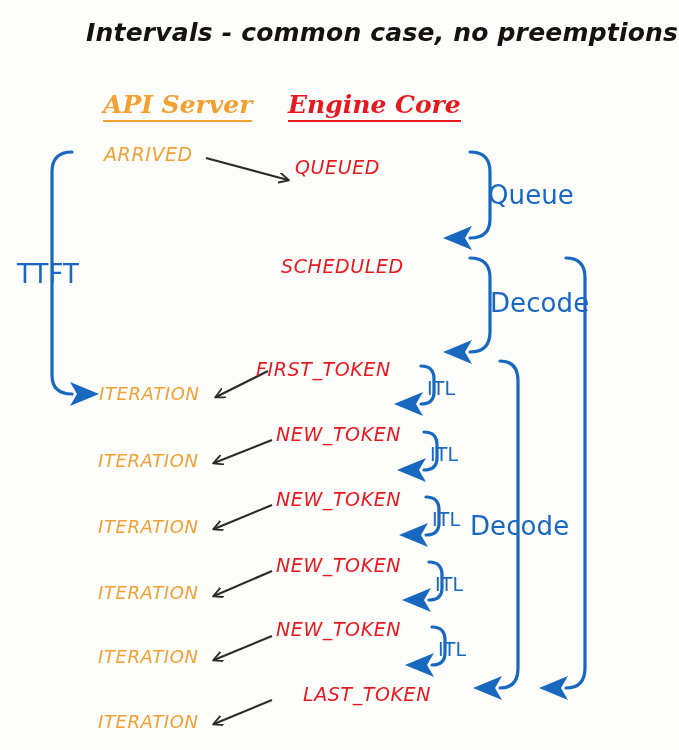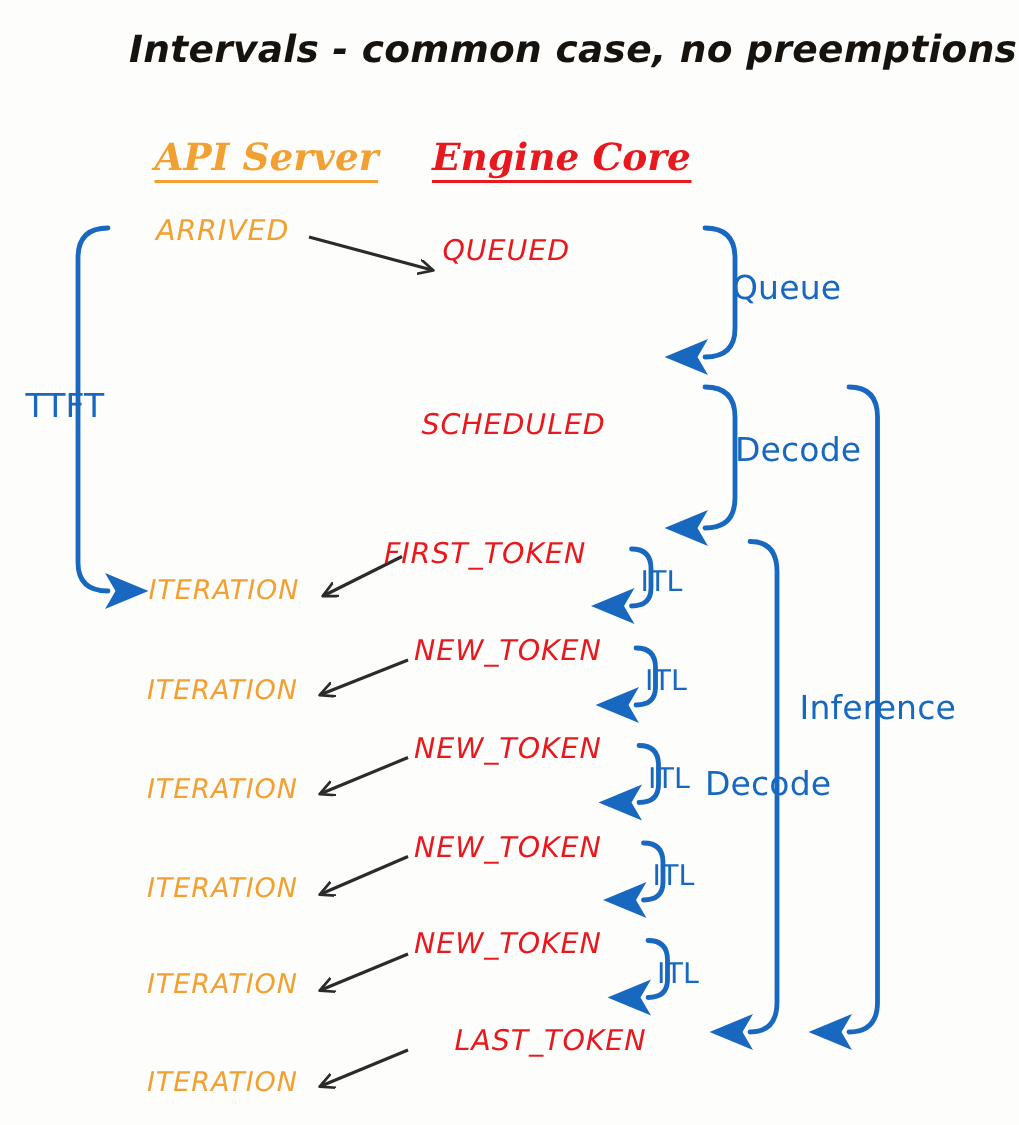--- a/index.html
+++ b/index.html
@@ -34,21 +34,21 @@
   .state{
     font-family:"DejaVu Sans", sans-serif;
     font-style:italic;
     font-size:19px;
     letter-spacing:.6px;
   }
   .state.sm{font-size:18px;}
 
   .btext{
     font-family:"DejaVu Sans", sans-serif;
-    font-size:22px;color:#1868C0;
+    font-size:26px;color:#1868C0;
     letter-spacing:.1px;
   }
   .btext.itl{font-size:19px;}
 </style>
 </head>
 <body>
 
 <div id="stage">
 
   <svg id="svg" viewBox="0 0 679 750">
@@ -115,33 +115,32 @@
 
   <div class="lbl state c-orange" style="left:104px;top:143px;">ARRIVED</div>
   <div class="lbl state c-orange sm" style="left:99px;top:383px;">ITERATION</div>
   <div class="lbl state c-orange sm" style="left:98px;top:450px;">ITERATION</div>
   <div class="lbl state c-orange sm" style="left:98px;top:516px;">ITERATION</div>
   <div class="lbl state c-orange sm" style="left:98px;top:582px;">ITERATION</div>
   <div class="lbl state c-orange sm" style="left:98px;top:646px;">ITERATION</div>
   <div class="lbl state c-orange sm" style="left:98px;top:711px;">ITERATION</div>
 
   <div class="lbl state c-red" style="left:295px;top:156px;">QUEUED</div>
-  <div class="lbl state c-red" style="left:281px;top:272px;">SCHEDULED</div>
+  <div class="lbl state c-red" style="left:281px;top:255px;">SCHEDULED</div>
   <div class="lbl state c-red" style="left:256px;top:358px;">FIRST_TOKEN</div>
   <div class="lbl state c-red" style="left:276px;top:423px;">NEW_TOKEN</div>
   <div class="lbl state c-red" style="left:276px;top:488px;">NEW_TOKEN</div>
   <div class="lbl state c-red" style="left:276px;top:554px;">NEW_TOKEN</div>
   <div class="lbl state c-red" style="left:276px;top:618px;">NEW_TOKEN</div>
   <div class="lbl state c-red" style="left:276px;top:683px;margin-left:27px;">LAST_TOKEN</div>
 
   <div class="lbl btext" style="left:17px;top:259px;">TTFT</div>
   <div class="lbl btext" style="left:488px;top:180px;">Queue</div>
   <div class="lbl btext" style="left:490px;top:288px;">Decode</div>
   <div class="lbl btext" style="left:470px;top:511px;">Decode</div>
-  <div class="lbl btext" style="left:533px;top:460px;">Inference</div>
 
   <div class="lbl btext itl" style="left:427px;top:377px;">ITL</div>
   <div class="lbl btext itl" style="left:430px;top:443px;">ITL</div>
   <div class="lbl btext itl" style="left:432px;top:508px;">ITL</div>
   <div class="lbl btext itl" style="left:435px;top:573px;">ITL</div>
   <div class="lbl btext itl" style="left:438px;top:638px;">ITL</div>
 
 </div>
 
 </body></html>

